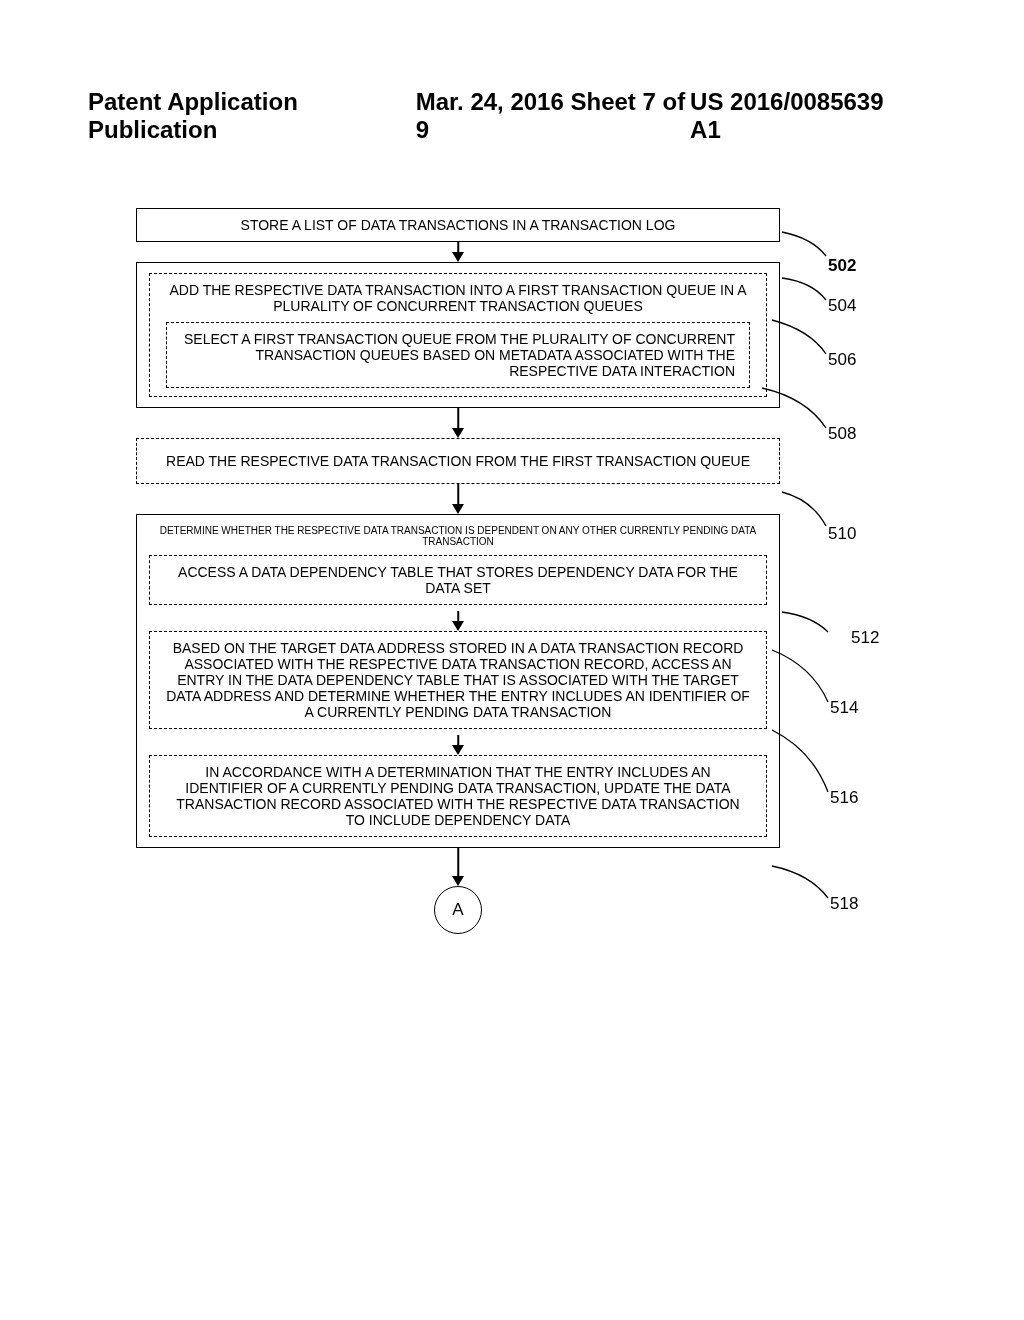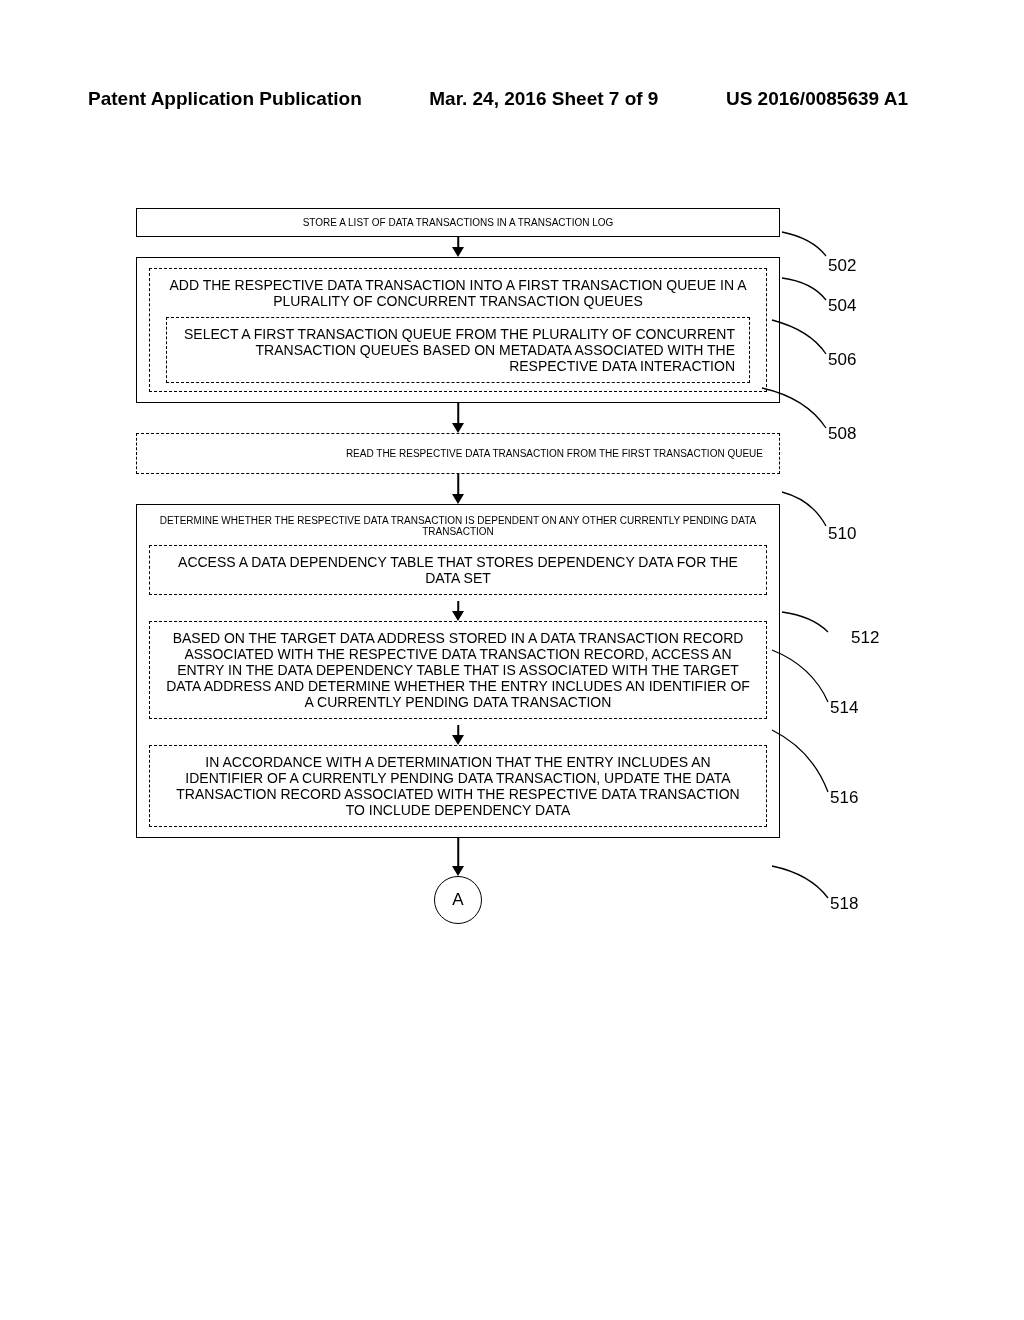--- a/index.html
+++ b/index.html
@@ -12,41 +12,40 @@
       background: #fff;
       width: 1024px;
       height: 1320px;
       position: relative;
     }
     .header {
       display: flex;
       justify-content: space-between;
       padding: 88px 116px 0 88px;
       font-weight: bold;
-      font-size: 19px;
+      font-size: 24px;
     }
     .flowchart {
       position: absolute;
       top: 208px;
       left: 136px;
       width: 644px;
     }
     .box {
       border: 1.5px solid #000;
       background: #fff;
       text-align: center;
-      font-size: 10px;
+      font-size: 14px;
       font-family: Arial, sans-serif;
       padding: 8px 16px;
       position: relative;
       margin-bottom: 0;
     }
     .box.dashed {
       border-style: dashed;
-      text-align: right;
     }
     .nested-container {
       border: 1.5px solid #000;
       background: #fff;
       padding: 10px 12px;
     }
     .nested-box {
       border: 1.5px dashed #000;
       text-align: center;
       font-size: 14px;
@@ -159,21 +158,21 @@
     <div class="nested-box">BASED ON THE TARGET DATA ADDRESS STORED IN A DATA TRANSACTION RECORD ASSOCIATED WITH THE RESPECTIVE DATA TRANSACTION RECORD, ACCESS AN ENTRY IN THE DATA DEPENDENCY TABLE THAT IS ASSOCIATED WITH THE TARGET DATA ADDRESS AND DETERMINE WHETHER THE ENTRY INCLUDES AN IDENTIFIER OF A CURRENTLY PENDING DATA TRANSACTION</div>
     <div class="arrow-down arrow-gap-sm"></div>
     <div class="nested-box">IN ACCORDANCE WITH A DETERMINATION THAT THE ENTRY INCLUDES AN IDENTIFIER OF A CURRENTLY PENDING DATA TRANSACTION, UPDATE THE DATA TRANSACTION RECORD ASSOCIATED WITH THE RESPECTIVE DATA TRANSACTION TO INCLUDE DEPENDENCY DATA</div>
   </div>
 
   <div class="arrow-down arrow-gap-lg"></div>
 
   <div class="connector-circle">A</div>
 
 
-  <div class="ref-label" style="top:48px; left:692px;">502</div>
+  <div class="ref-label" style="top:48px; left:692px;font-weight:bold;">502</div>
   <div class="leader" style="top:20px; left:646px;">
     <svg width="60" height="40">
         <path d="M0 4 Q 30 10 44 28" stroke="#000" fill="none" stroke-width="1.3"></path>
       </svg>
   </div>
 
   <div class="ref-label" style="top:88px; left:692px;">504</div>
   <div class="leader" style="top:66px; left:646px;">
     <svg width="60" height="40">
         <path d="M0 4 Q 30 8 44 26" stroke="#000" fill="none" stroke-width="1.3"></path>

